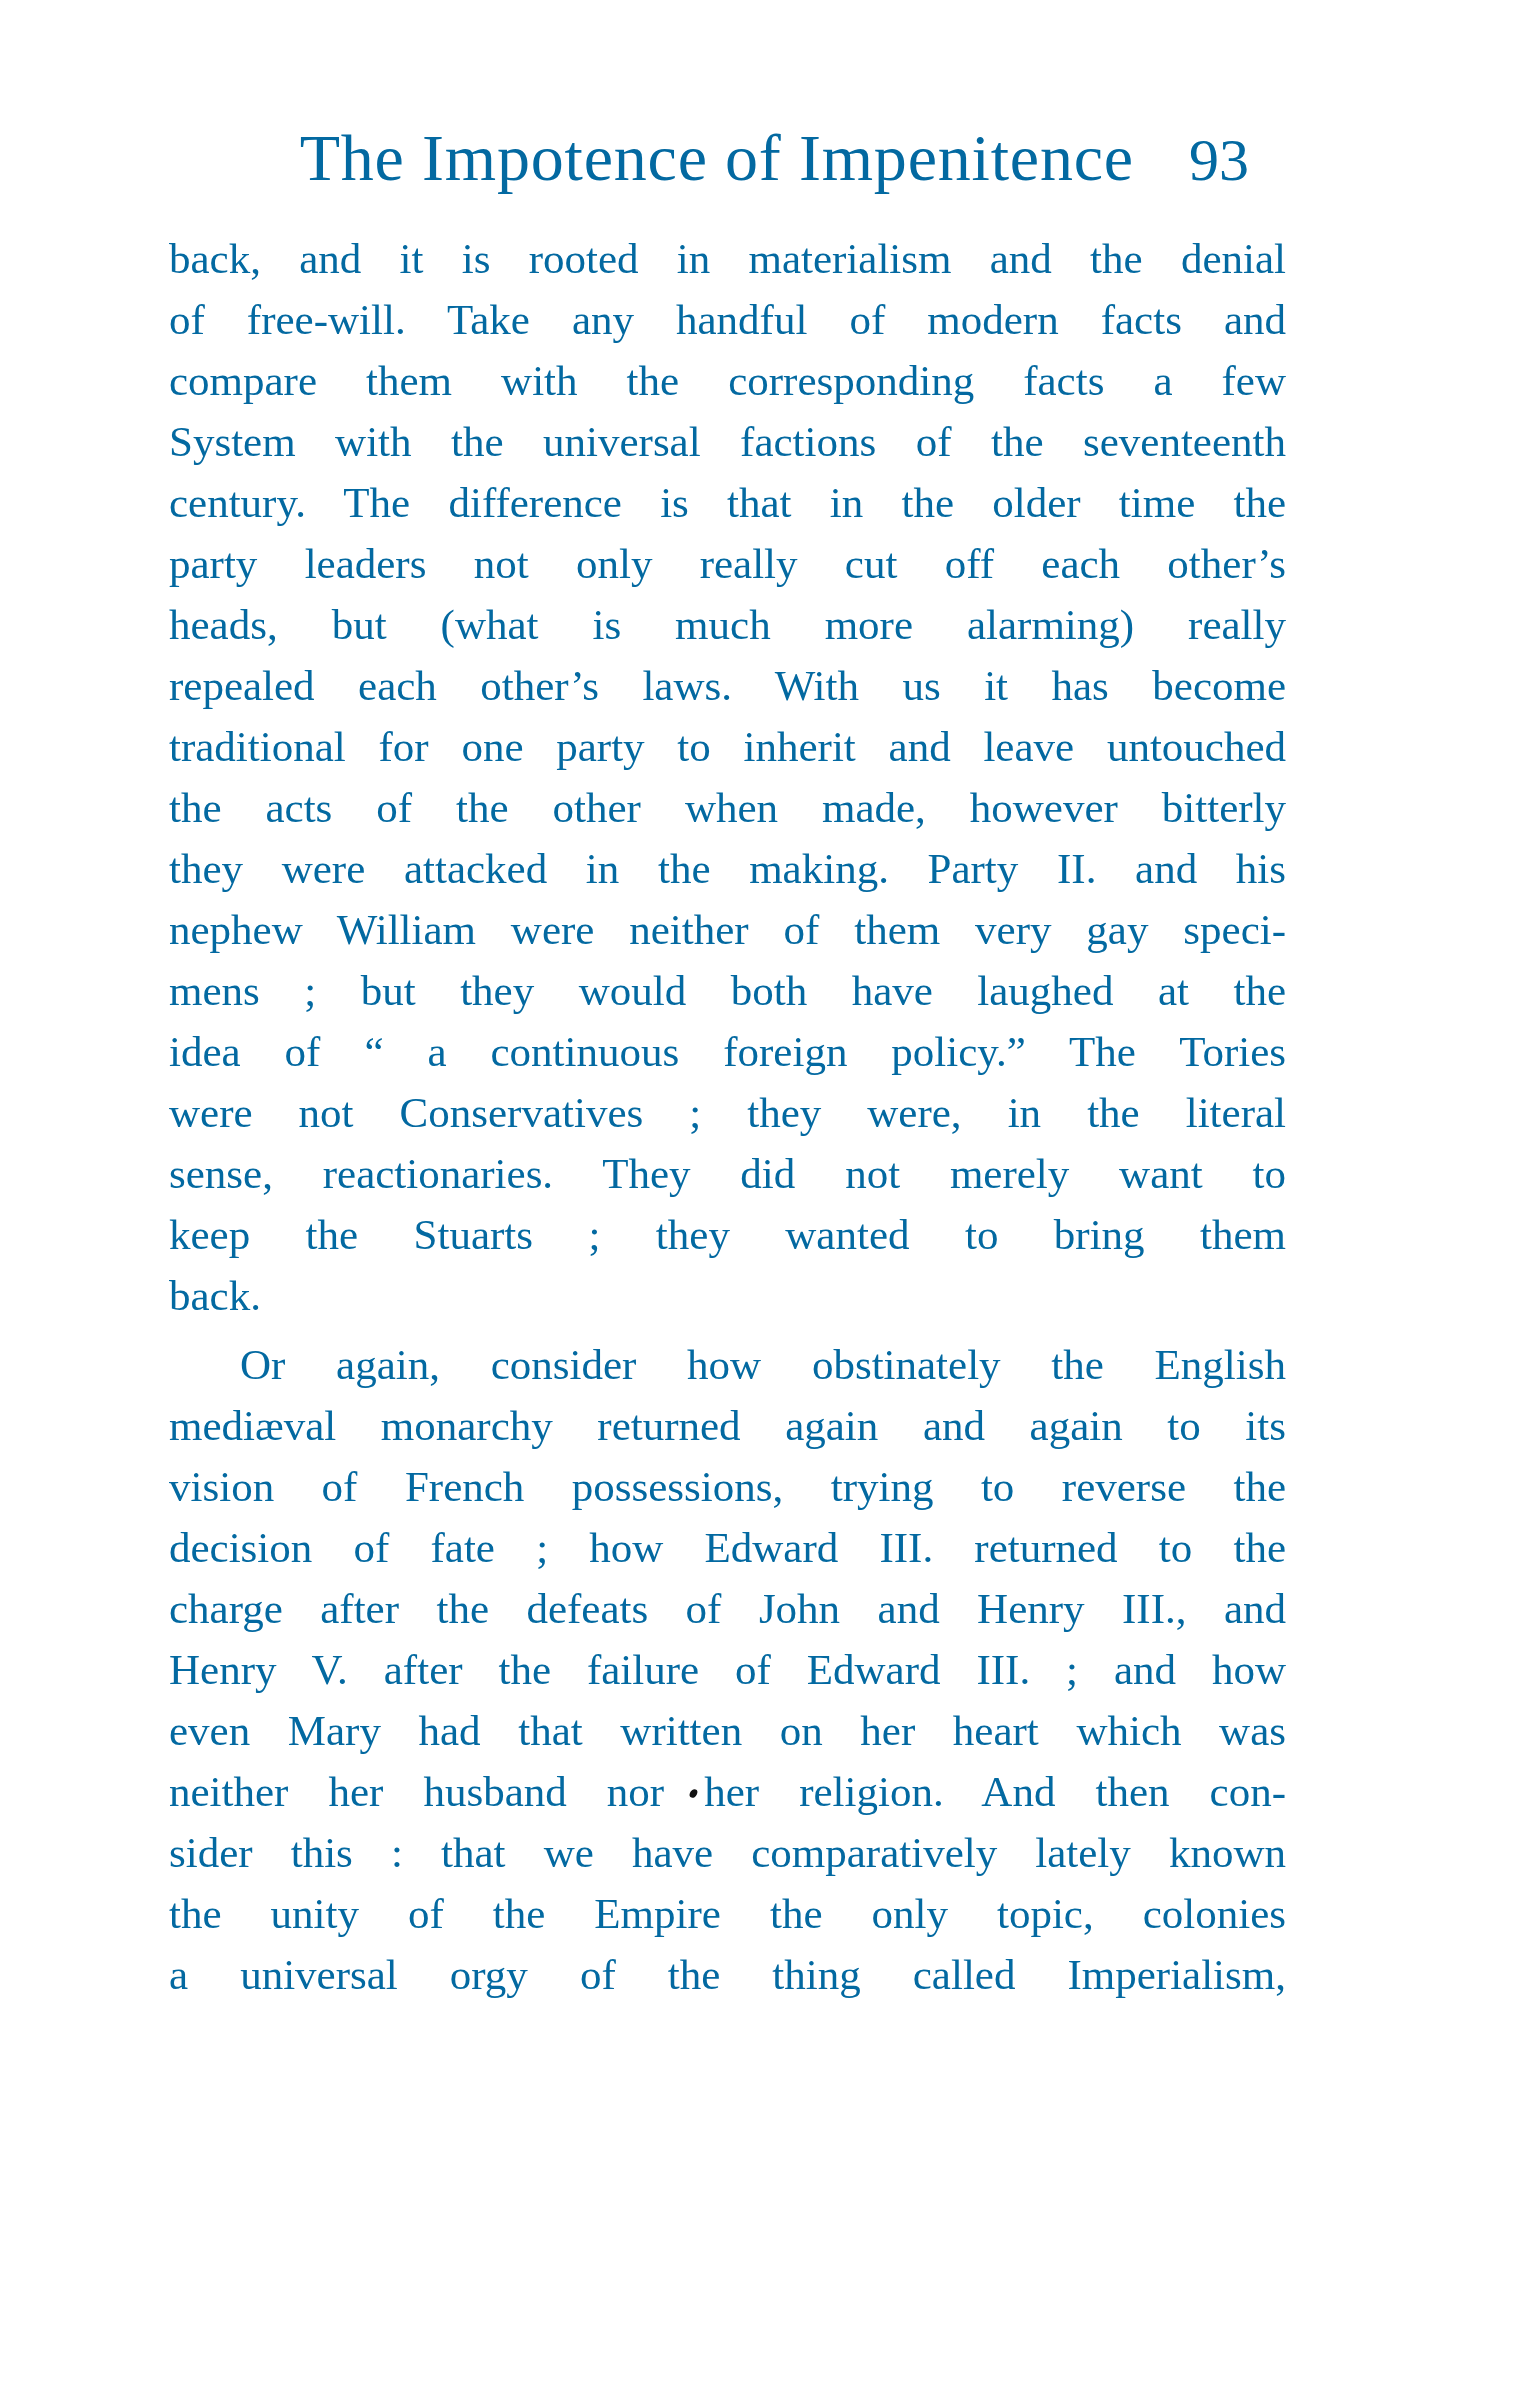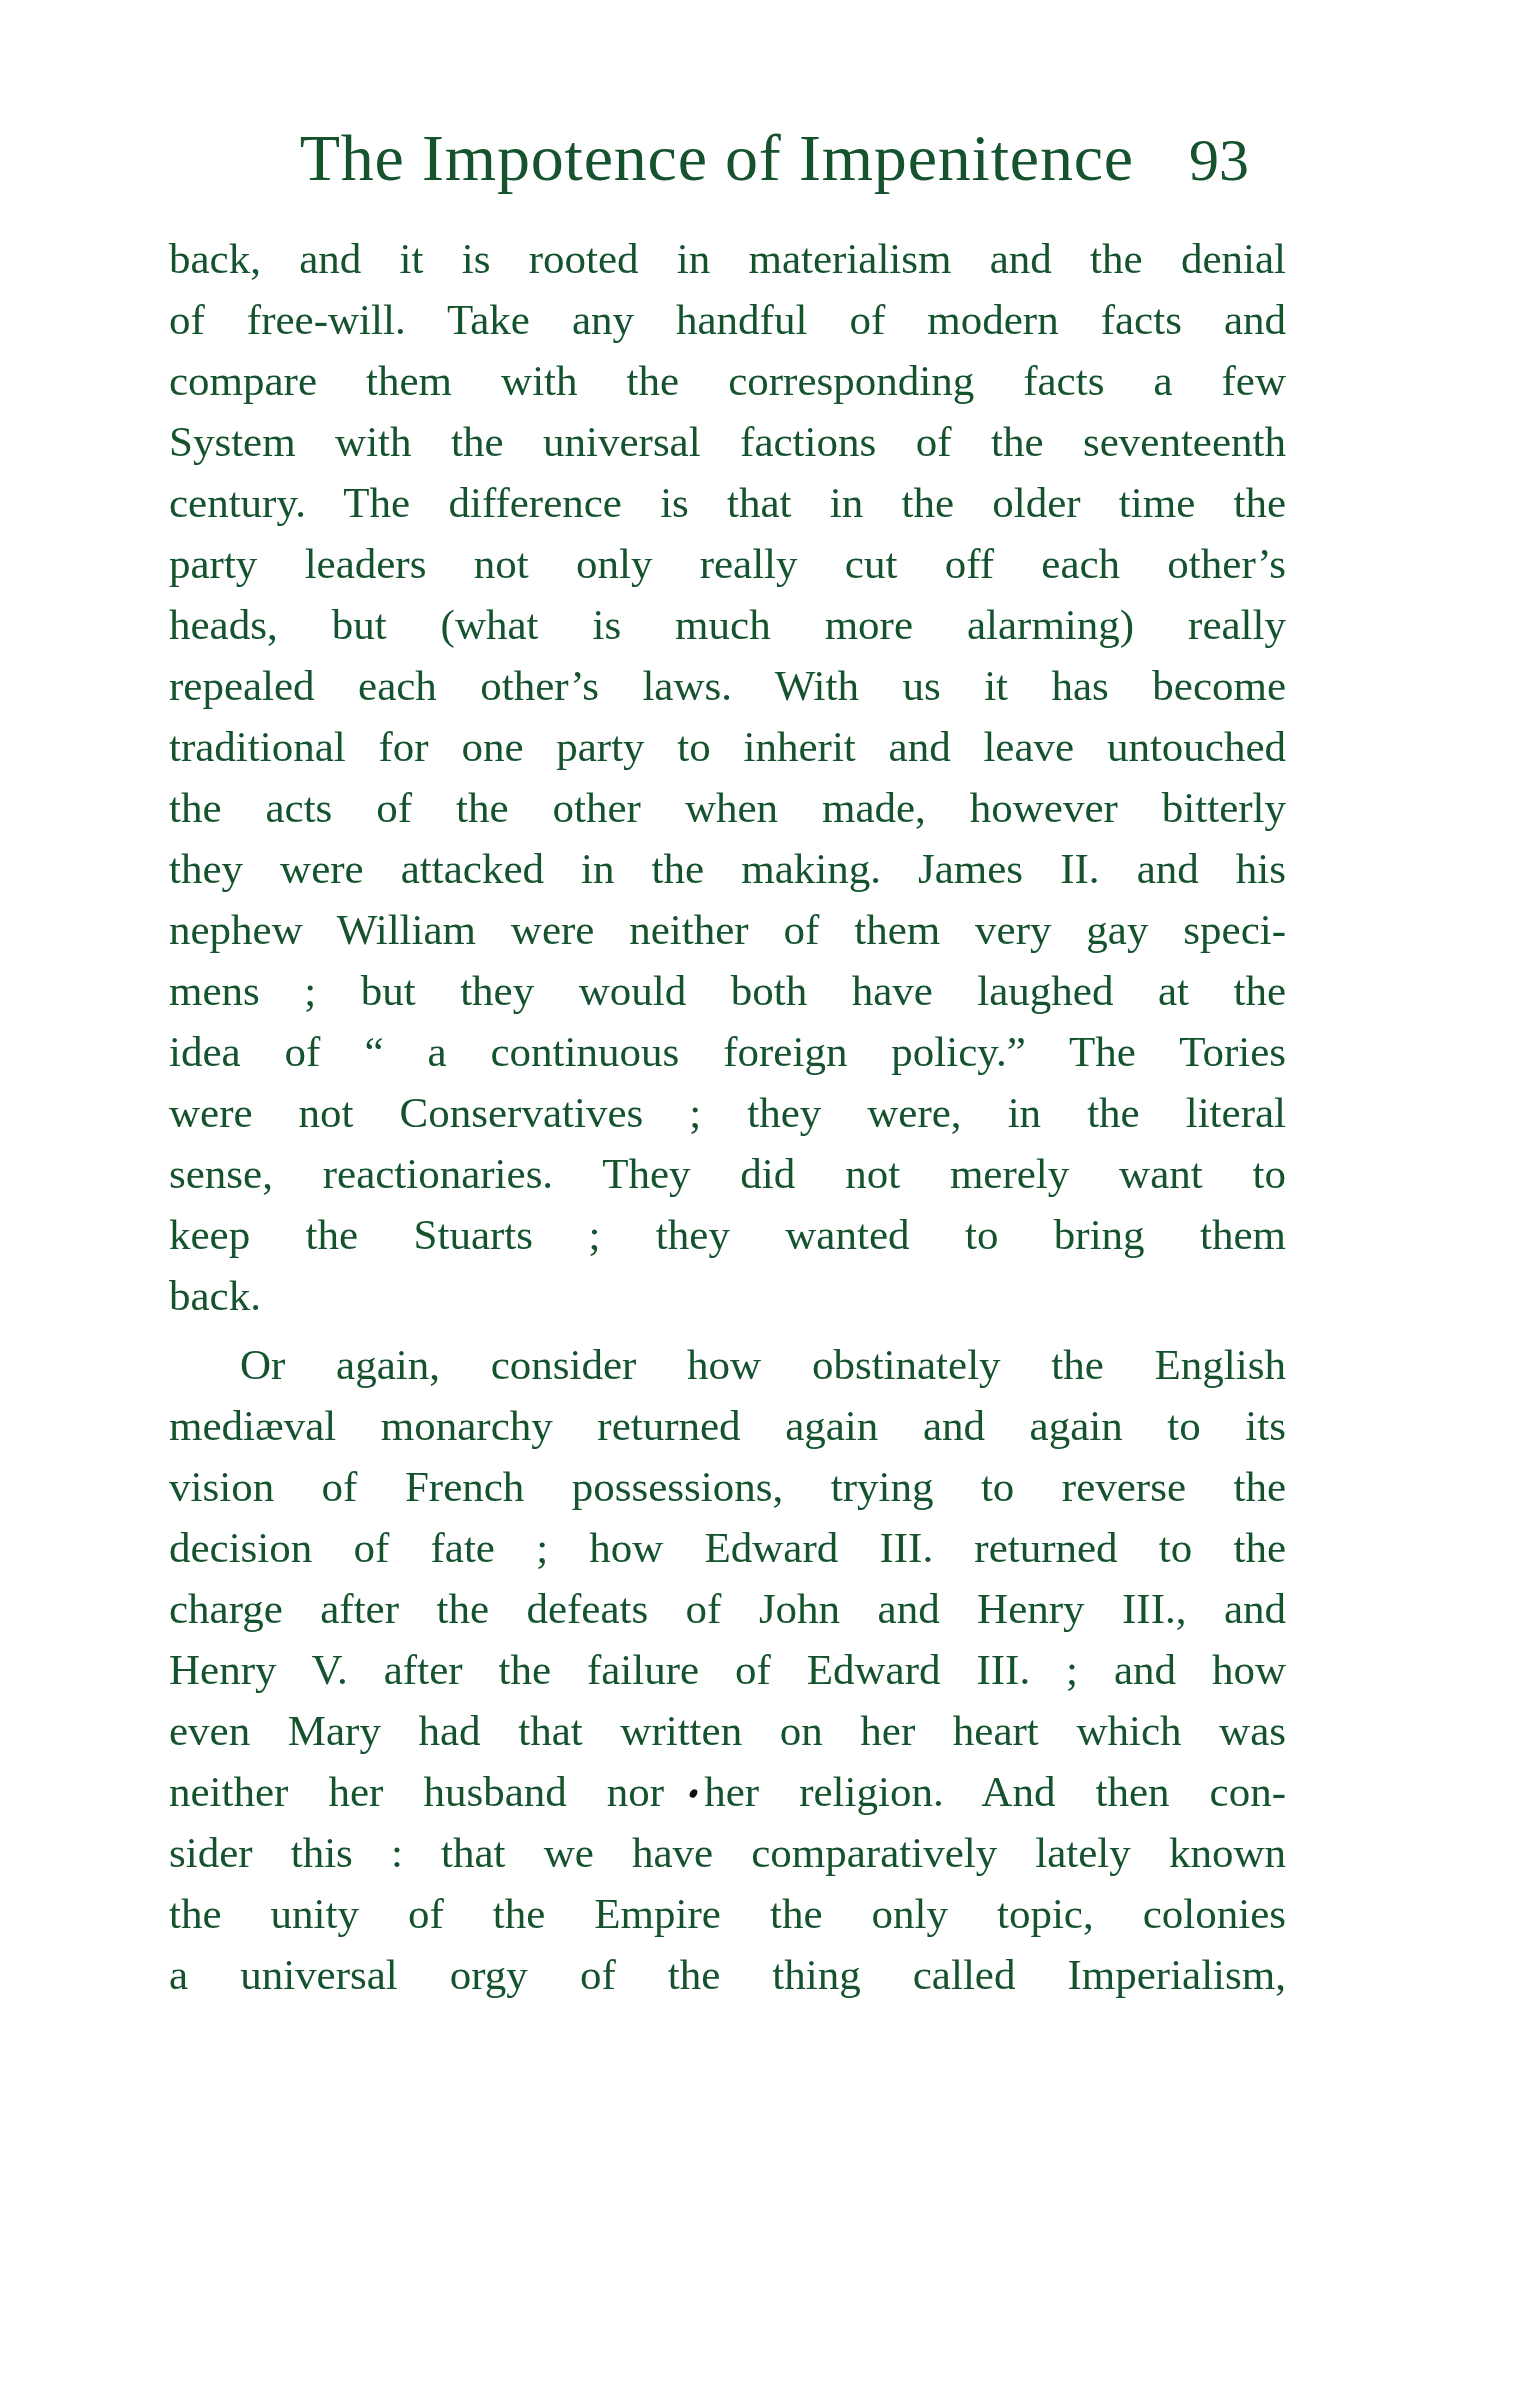--- a/index.html
+++ b/index.html
@@ -7,21 +7,21 @@
     padding: 0;
     background: #ffffff;
   }
   .page {
     position: relative;
     width: 1522px;
     height: 2401px;
     background: #ffffff;
     overflow: hidden;
     font-family: "Liberation Serif", serif;
-    color: #14532d;
+    color: #0369a1;
   }
   .header {
     position: relative;
     left: 13.3px;
     margin-top: 125px;
     display: flex;
     justify-content: center;
     align-items: baseline;
     gap: 55px;
     line-height: 1;
@@ -84,21 +84,21 @@
         <div class="line stretch">back, and it is rooted in materialism and the denial</div>
         <div class="line stretch">of free-will. Take any handful of modern facts and</div>
         <div class="line stretch">compare them with the corresponding facts a few</div>
         <div class="line stretch">System with the universal factions of the seventeenth</div>
         <div class="line stretch">century. The difference is that in the older time the</div>
         <div class="line stretch">party leaders not only really cut off each other’s</div>
         <div class="line stretch">heads, but (what is much more alarming) really</div>
         <div class="line stretch">repealed each other’s laws. With us it has become</div>
         <div class="line stretch">traditional for one party to inherit and leave untouched</div>
         <div class="line stretch">the acts of the other when made, however bitterly</div>
-        <div class="line stretch">they were attacked in the making. James II. and his</div>
+        <div class="line stretch">they were attacked in the making. Party II. and his</div>
         <div class="line stretch">nephew William were neither of them very gay speci-</div>
         <div class="line stretch">mens ; but they would both have laughed at the</div>
         <div class="line stretch">idea of “ a continuous foreign policy.” The Tories</div>
         <div class="line stretch">were not Conservatives ; they were, in the literal</div>
         <div class="line stretch">sense, reactionaries. They did not merely want to</div>
         <div class="line stretch">keep the Stuarts ; they wanted to bring them</div>
         <div class="line">back.</div>
       </div>
       <div class="paragraph">
         <div class="line stretch indent">Or again, consider how obstinately the English</div>

